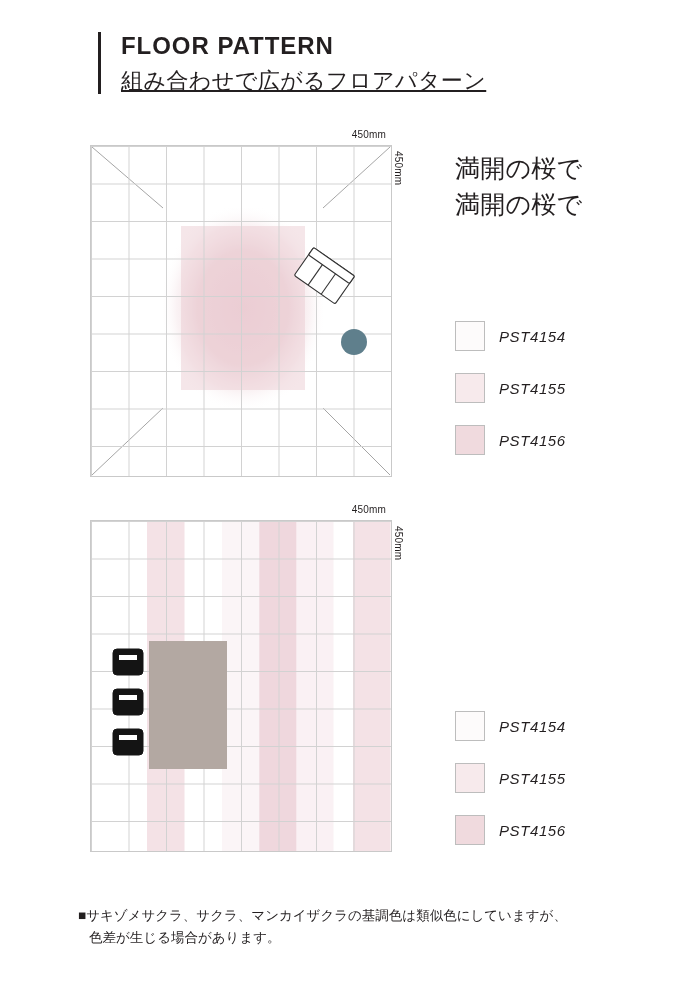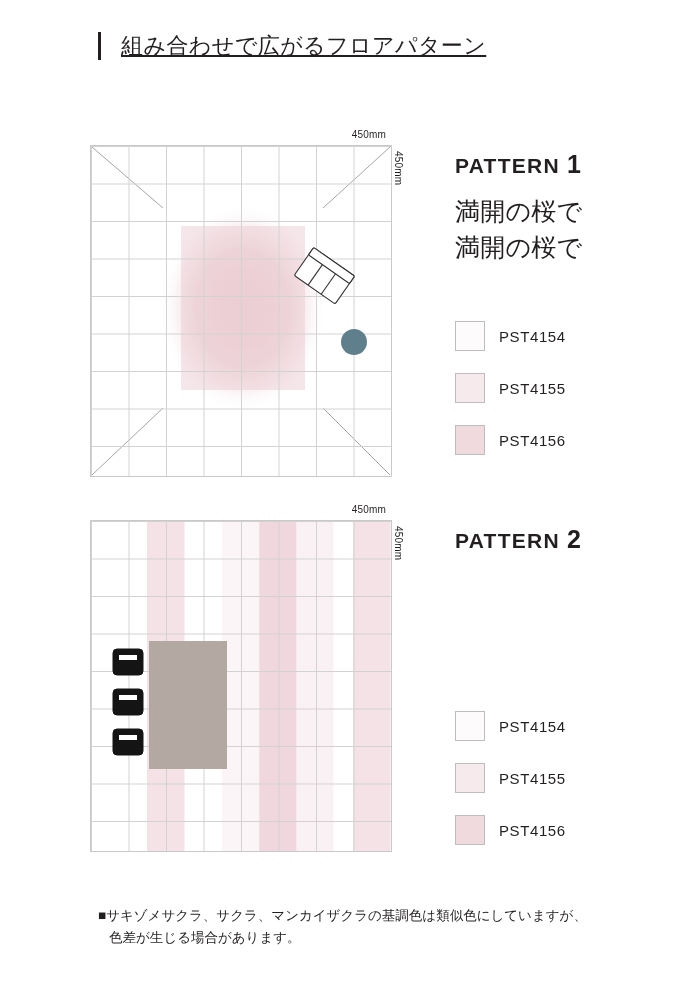--- a/index.html
+++ b/index.html
@@ -113,20 +113,21 @@
     font-size: 25px;
     line-height: 1.45;
     margin: 0;
     letter-spacing: 0.01em;
   }
 
   .legend {
     position: absolute;
     left: 455px;
     width: 230px;
+    font-style: italic;
   }
   #legend-1 { top: 180px; }
   #legend-2 { top: 195px; }
   .legend-row {
     display: flex;
     align-items: center;
     height: 52px;
   }
   .swatch {
     width: 28px;
@@ -137,21 +138,21 @@
   }
   .legend-label {
     font-size: 15px;
     letter-spacing: 0.04em;
     color: #231f20;
   }
 
   
   .footnote {
     position: absolute;
-    left: 98px;
+    left: 78px;
     top: 905px;
     width: 545px;
     font-size: 13.5px;
     line-height: 1.6;
     color: #231f20;
   }
   .footnote .l2 { padding-left: 11px; display: block; }
 
   
   .sofa-group { position: absolute; }
@@ -164,20 +165,21 @@
   .desk {
     position: absolute;
     background: #b3a8a2;
   }
   svg { display: block; }
 </style>
 </head>
 <body>
 
 <div class="header">
+  <h1 class="header-title">FLOOR PATTERN</h1>
   <p class="header-sub">組み合わせで広がるフロアパターン</p>
 </div>
 
 <div class="pattern-block" id="pattern-1">
 
   <div class="plan-wrap">
     <div class="dim-top">450mm</div>
     <div class="dim-right">450mm</div>
 
     <div class="plan">
@@ -209,24 +211,20 @@
           <rect x="16" y="22" width="50" height="9" rx="1.5"></rect>
           <line x1="33" y1="31" x2="33" y2="56"></line>
           <line x1="49" y1="31" x2="49" y2="56"></line>
         </g>
       </svg>
       <div class="round-table" style="left:250px;top:183px;"></div>
     </div>
   </div>
 
   <div class="info">
-    <h2 class="info-title">
-      <span>PATTERN</span>
-      <span class="num">1</span>
-    </h2>
     <p class="info-desc">
       <span>満開の桜で</span><br>
       <span>満開の桜で</span>
     </p>
   </div>
 
   <div class="legend" id="legend-1">
     <div class="legend-row">
       <span class="swatch" style="background:#fdfbfb;"></span>
       <span class="legend-label">PST4154</span>
@@ -271,24 +269,20 @@
         <g fill="#ffffff">
           <rect x="12" y="10" width="18" height="5"></rect>
           <rect x="12" y="50" width="18" height="5"></rect>
           <rect x="12" y="90" width="18" height="5"></rect>
         </g>
       </svg>
     </div>
   </div>
 
   <div class="info">
-    <h2 class="info-title">
-      <span>PATTERN</span>
-      <span class="num">2</span>
-    </h2>
   </div>
 
   <div class="legend" id="legend-2">
     <div class="legend-row">
       <span class="swatch" style="background:#fdfbfb;"></span>
       <span class="legend-label">PST4154</span>
     </div>
     <div class="legend-row">
       <span class="swatch" style="background:#f7eaec;"></span>
       <span class="legend-label">PST4155</span>

